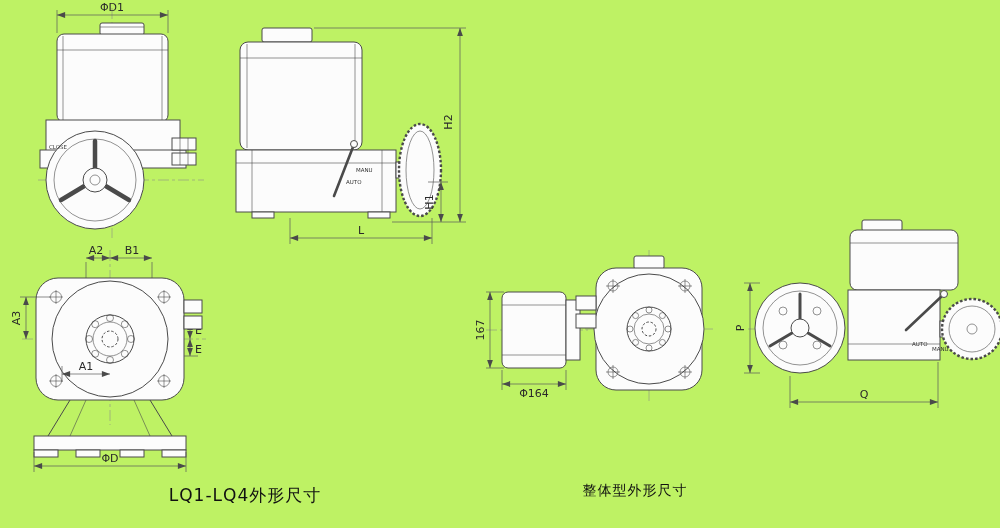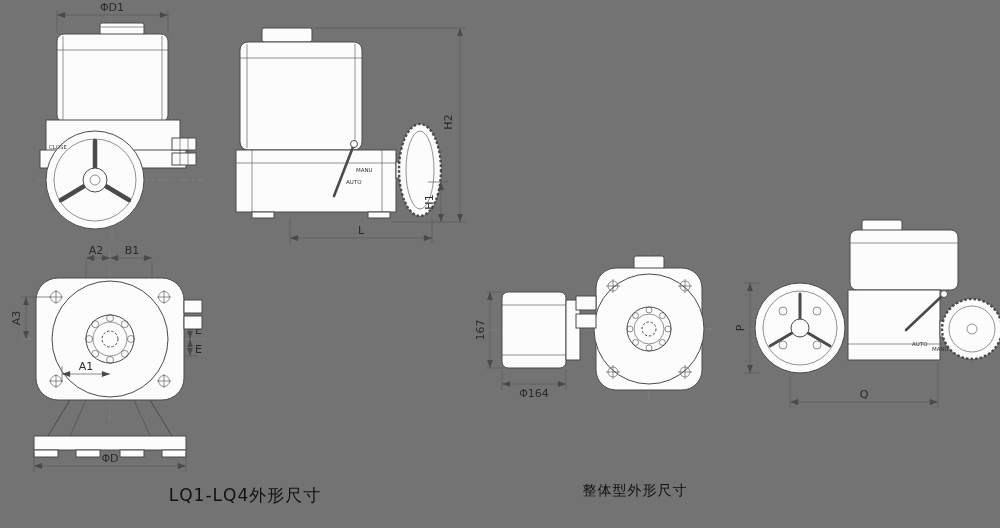--- a/index.html
+++ b/index.html
@@ -1,16 +1,16 @@
 <!DOCTYPE html>
 <html><head>
 <meta charset="utf-8">
 <style>
   html,body{margin:0;padding:0;background:#ffffff;}
-  .canvas{width:1000px;height:528px;position:relative;background:#737373;overflow:hidden;}
+  .canvas{width:1000px;height:528px;position:relative;background:#bef264;overflow:hidden;}
   svg{display:block;}
   .part{fill:#fcfcfc;stroke:#4a4a4a;stroke-width:1;}
   .ln{fill:none;stroke:#4a4a4a;stroke-width:1;}
   .thin{stroke-width:0.6;}
   .dim{fill:none;stroke:#5a5a5a;stroke-width:0.7;}
   .cl{fill:none;stroke:#8a8a8a;stroke-width:0.55;stroke-dasharray:11 3 3 3;}
   .spline{fill:none;stroke:#4a4a4a;stroke-width:1;stroke-dasharray:2.5 1.8;}
   .teeth{fill:#fcfcfc;stroke:#4a4a4a;stroke-width:2.4;stroke-dasharray:2.6 2;}
   .spoke{stroke:#4a4a4a;stroke-width:4.5;stroke-linecap:round;}
   .spoke2{stroke:#4a4a4a;stroke-width:3;stroke-linecap:round;}

